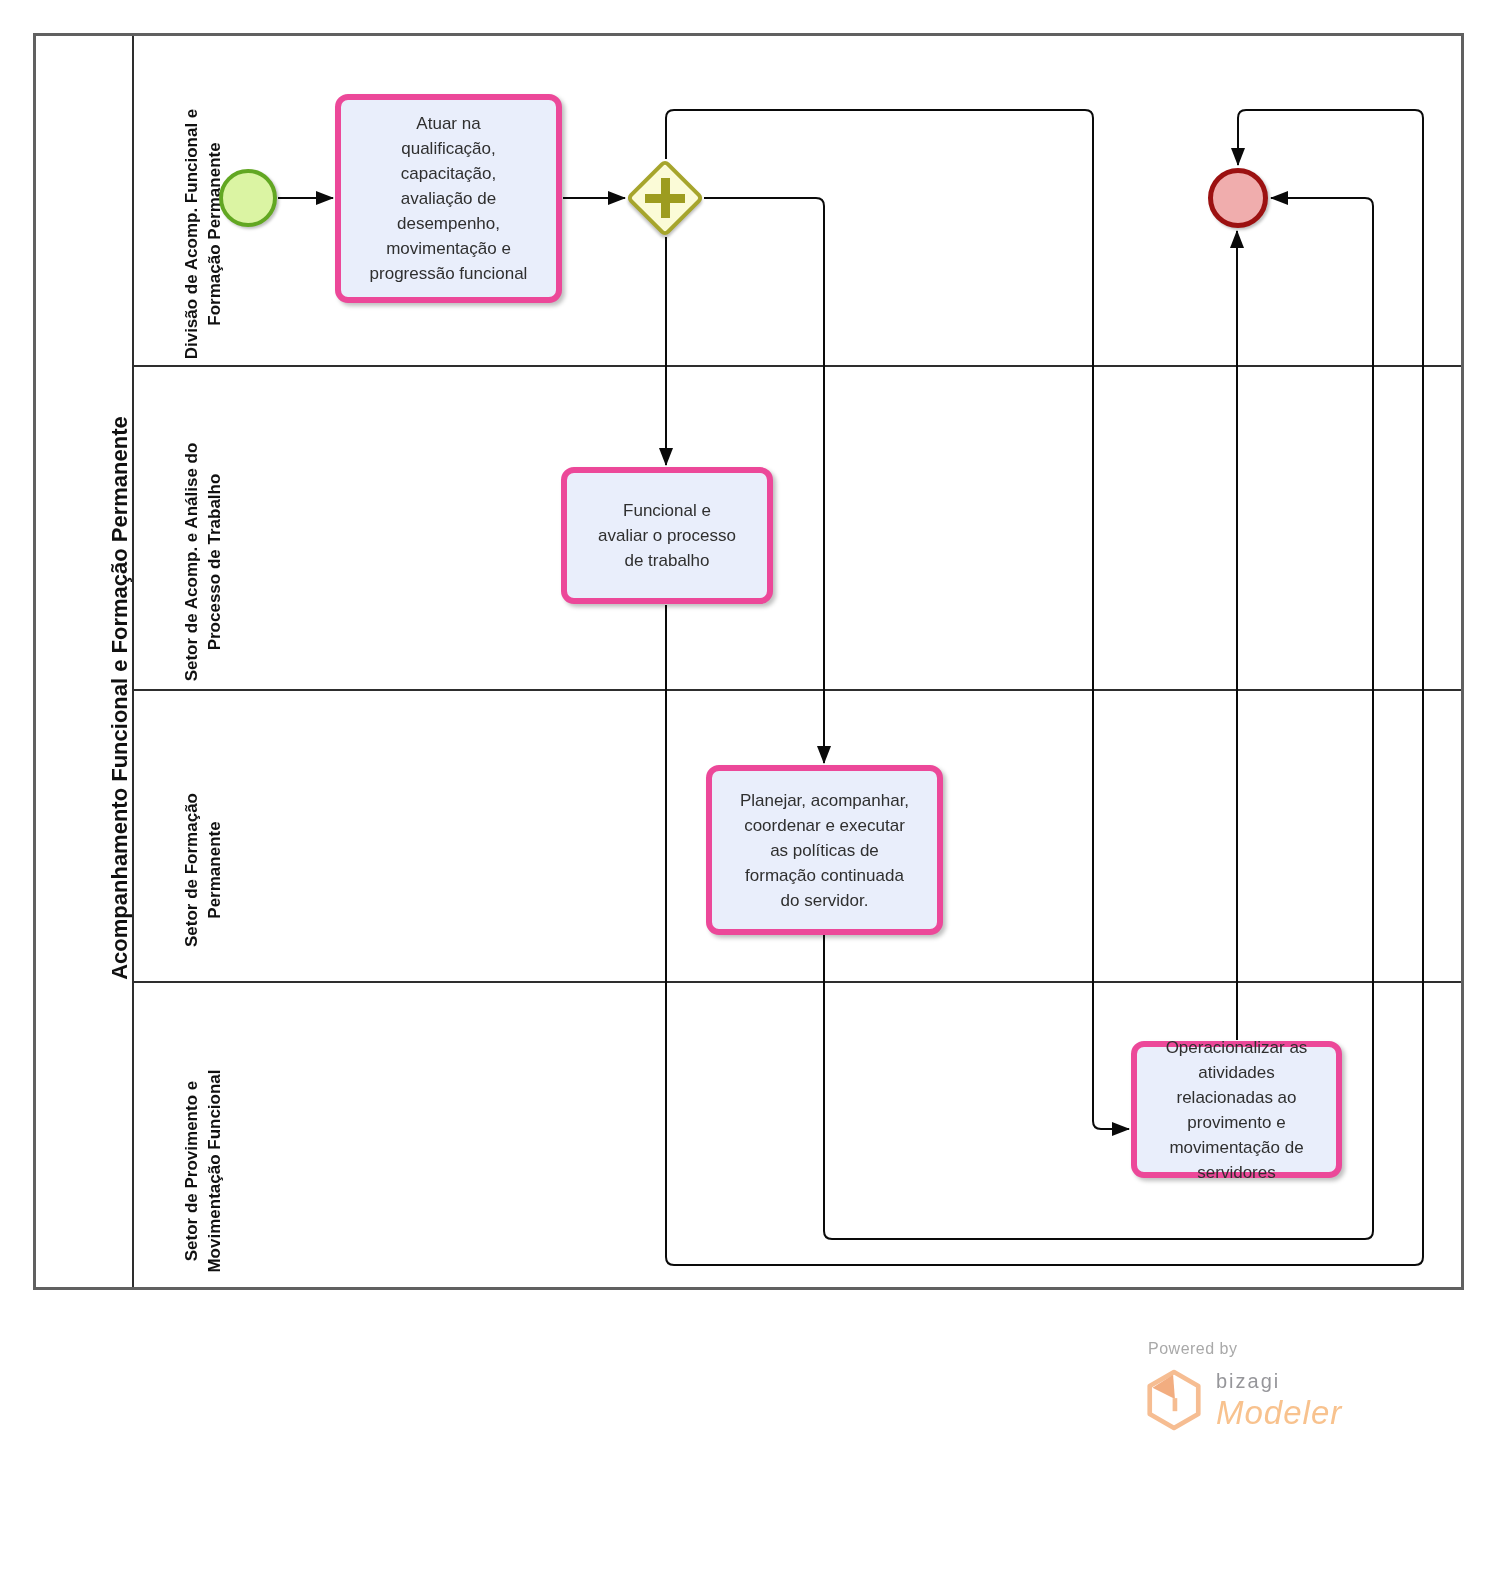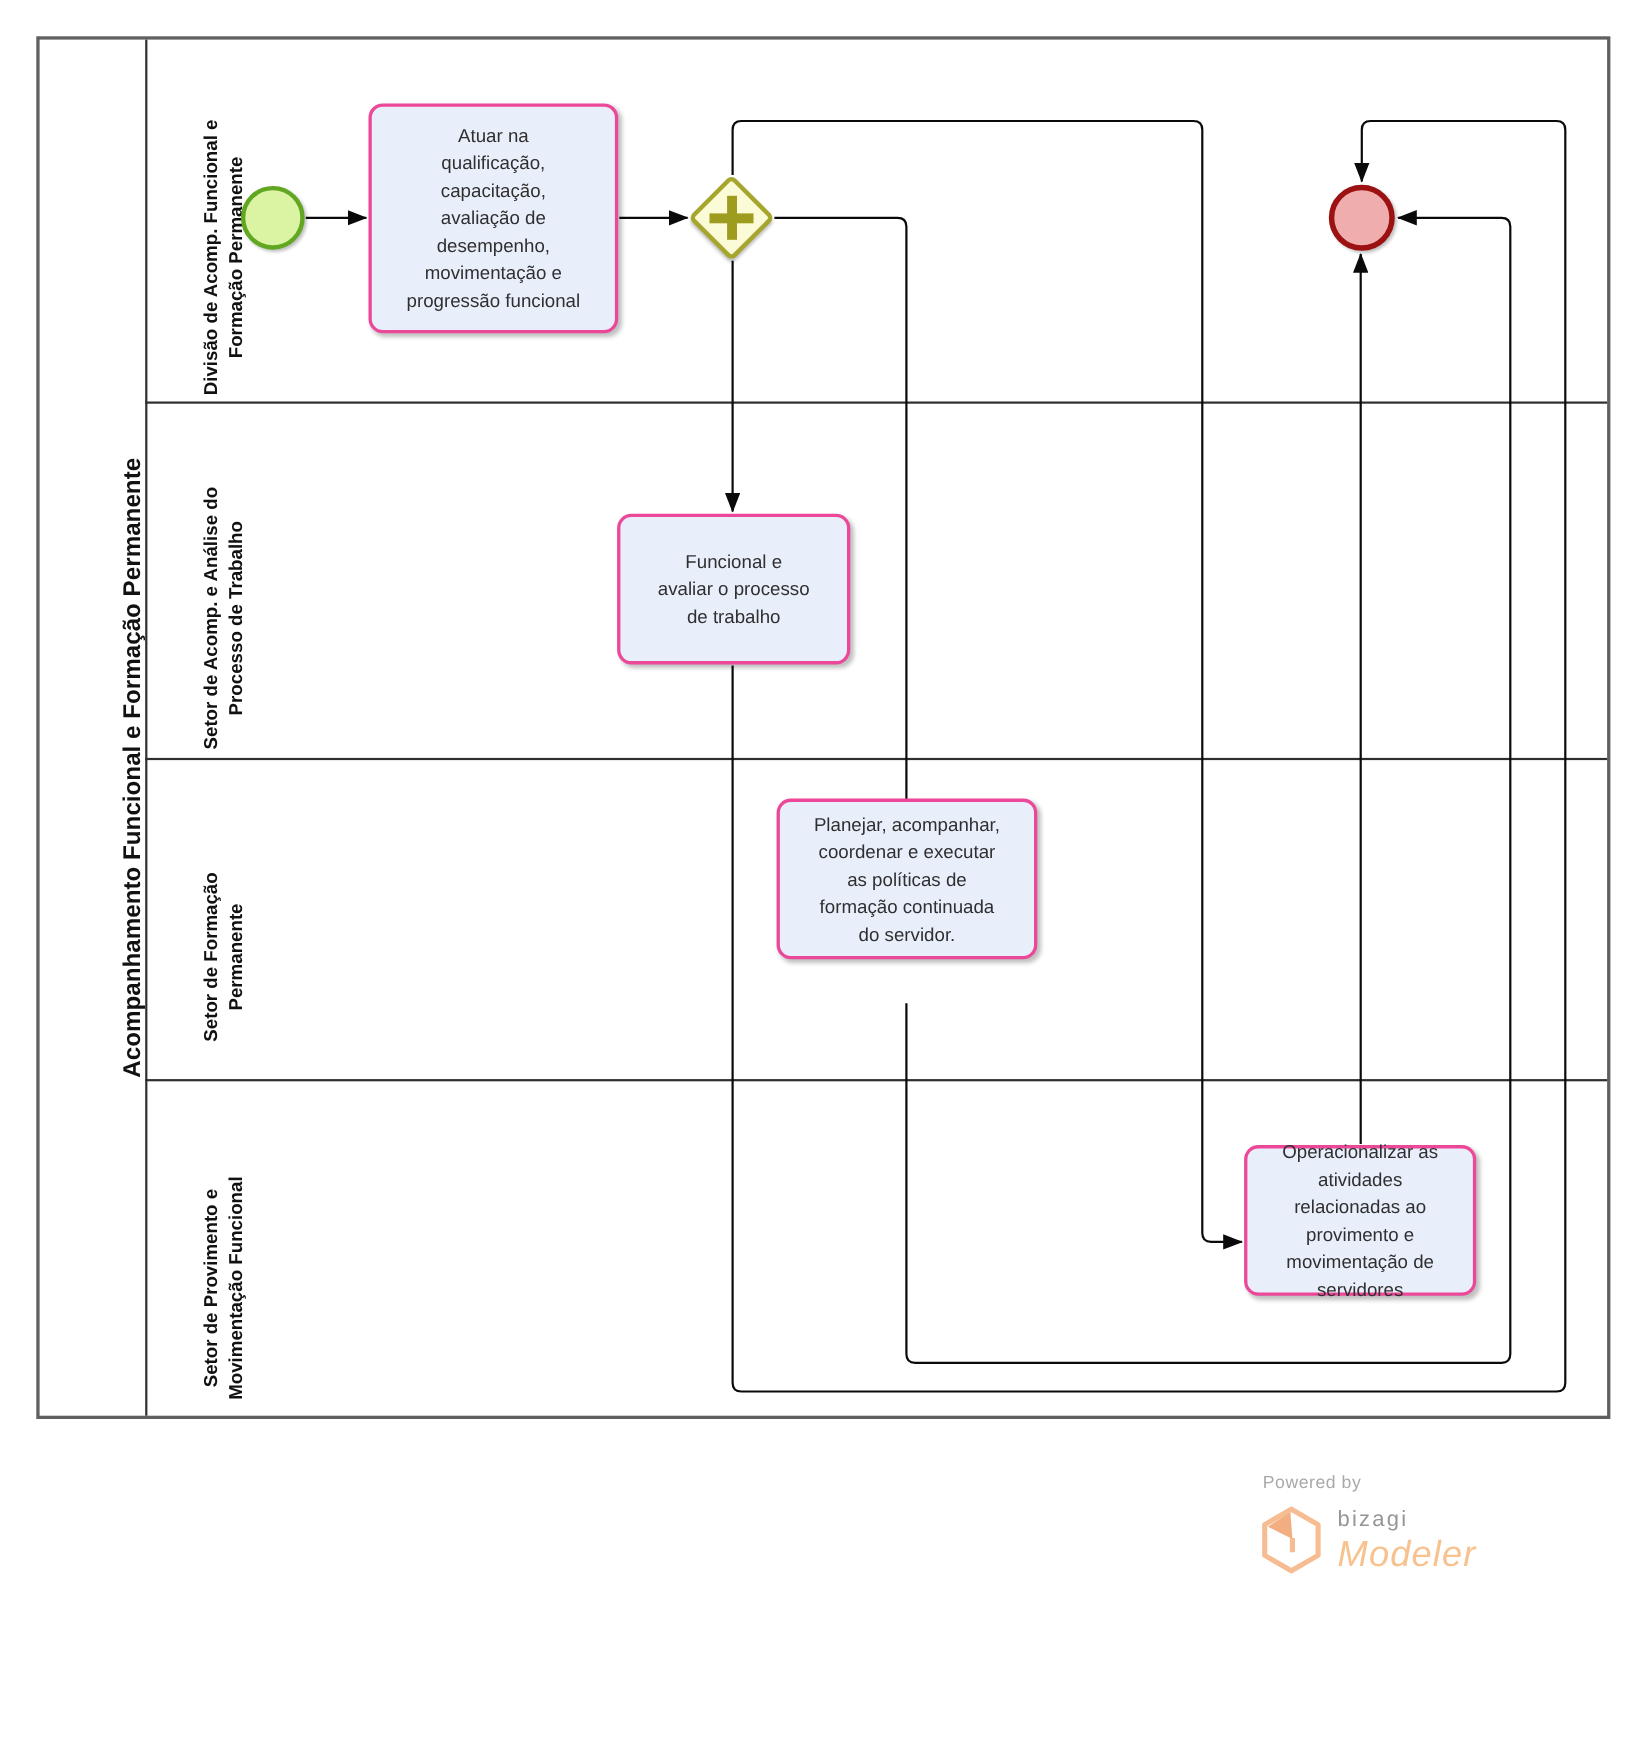--- a/index.html
+++ b/index.html
@@ -22,27 +22,27 @@
     justify-content: center; }
   .pool-title { left: -536px; top: 647px; width: 1240px; height: 30px;
     font-size: 22px; font-weight: bold; }
   .lane-title { font-size: 17px; font-weight: bold; line-height: 23px; }
   .lane-title.t1 { left: 2px;  top: 170px;  width: 330px; height: 56px; }
   .lane-title.t2 { left: 9px;  top: 498px;  width: 316px; height: 56px; }
   .lane-title.t3 { left: 23px; top: 806px;  width: 288px; height: 56px; }
   .lane-title.t4 { left: 14px; top: 1107px; width: 306px; height: 56px; }
 
   
-  .task { position: absolute; background: #e9eefb; border: 3px solid #ec4899;
+  .task { position: absolute; background: #e9eefb; border: 6px solid #ec4899;
     border-radius: 13px; display: flex; align-items: center; justify-content: center;
     text-align: center; color: #2f2f2f; font-size: 17px; line-height: 25px;
     white-space: pre-line; padding: 6px; box-shadow: 3px 3px 4px rgba(0,0,0,0.25); }
   .task-atuar           { left: 335px;  top: 94px;   width: 227px; height: 209px; }
   .task-acompanhar      { left: 561px;  top: 467px;  width: 212px; height: 137px; }
-  .task-planejar        { left: 706px;  top: 726px;  width: 237px; height: 146px; }
+  .task-planejar        { left: 706px;  top: 765px;  width: 237px; height: 170px; }
   .task-operacionalizar { left: 1131px; top: 1041px; width: 211px; height: 137px; }
 
   .event { position: absolute; border-radius: 50%;
     box-shadow: 2px 2px 3px rgba(0,0,0,0.25); }
   .event-start { left: 219px; top: 169px; width: 58px; height: 58px;
     border: 4px solid #62a722; background: #dbf4a3; }
   .event-end { left: 1208px; top: 168px; width: 60px; height: 60px;
     border: 5px solid #9c1111; background: #f0adad; }
 
   .gateway { position: absolute; left: 637px; top: 170px; width: 56px; height: 56px; }

